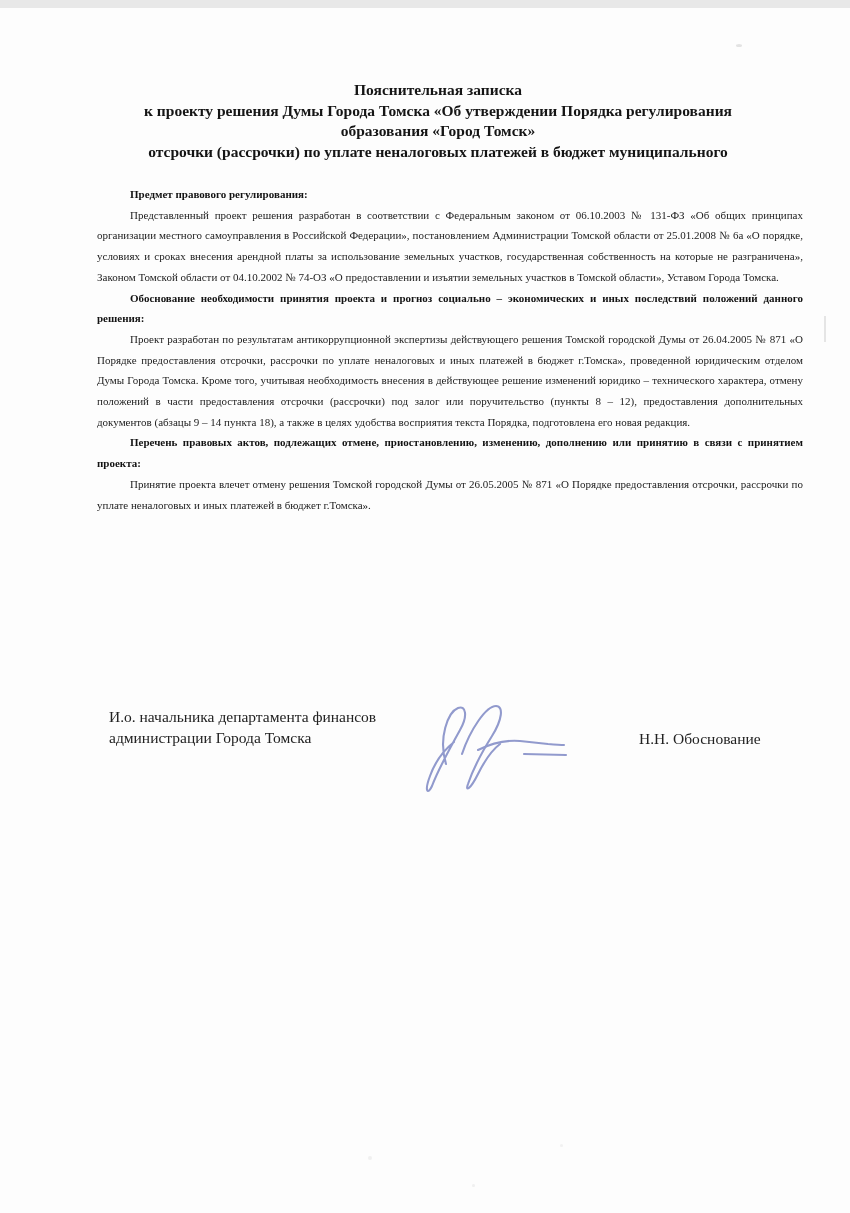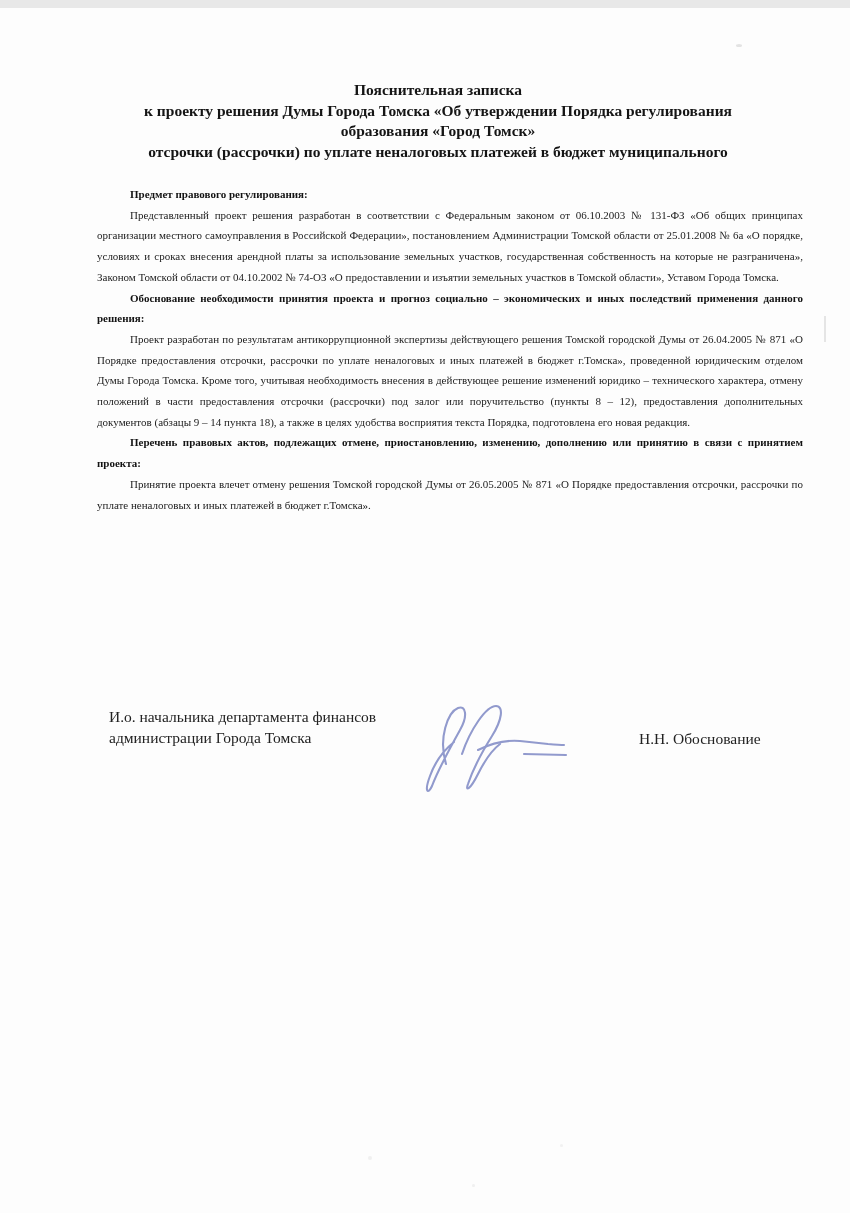--- a/index.html
+++ b/index.html
@@ -64,21 +64,21 @@
   <div class="title-block">
     <div>Пояснительная записка</div>
     <div>к проекту решения Думы Города Томска «Об утверждении Порядка регулирования</div>
     <div>образования «Город Томск»</div>
     <div>отсрочки (рассрочки) по уплате неналоговых платежей в бюджет муниципального</div>
   </div>
 
   <div class="content">
     <p class="heading">Предмет правового регулирования:</p>
     <p>Представленный проект решения разработан в соответствии с Федеральным законом от 06.10.2003 № 131-ФЗ «Об общих принципах организации местного самоуправления в Российской Федерации», постановлением Администрации Томской области от 25.01.2008 № 6а «О порядке, условиях и сроках внесения арендной платы за использование земельных участков, государственная собственность на которые не разграничена», Законом Томской области от 04.10.2002 № 74-ОЗ «О предоставлении и изъятии земельных участков в Томской области», Уставом Города Томска.</p>
-    <p class="heading">Обоснование необходимости принятия проекта и прогноз социально – экономических и иных последствий применения данного решения:</p>
+    <p class="heading">Обоснование необходимости принятия проекта и прогноз социально – экономических и иных последствий положений данного решения:</p>
     <p>Проект разработан по результатам антикоррупционной экспертизы действующего решения Томской городской Думы от 26.04.2005 № 871 «О Порядке предоставления отсрочки, рассрочки по уплате неналоговых и иных платежей в бюджет г.Томска», проведенной юридическим отделом Думы Города Томска. Кроме того, учитывая необходимость внесения в действующее решение изменений юридико – технического характера, отмену положений в части предоставления отсрочки (рассрочки) под залог или поручительство (пункты 8 – 12), предоставления дополнительных документов (абзацы 9 – 14 пункта 18), а также в целях удобства восприятия текста Порядка, подготовлена его новая редакция.</p>
     <p class="heading">Перечень правовых актов, подлежащих отмене, приостановлению, изменению, дополнению или принятию в связи с принятием проекта:</p>
     <p>Принятие проекта влечет отмену решения Томской городской Думы от 26.05.2005 № 871 «О Порядке предоставления отсрочки, рассрочки по уплате неналоговых и иных платежей в бюджет г.Томска».</p>
   </div>
 
   <div class="sig-block">
     <div class="sig-role">
       <div>И.о. начальника департамента финансов</div>
       <div>администрации Города Томска</div>
     </div>

